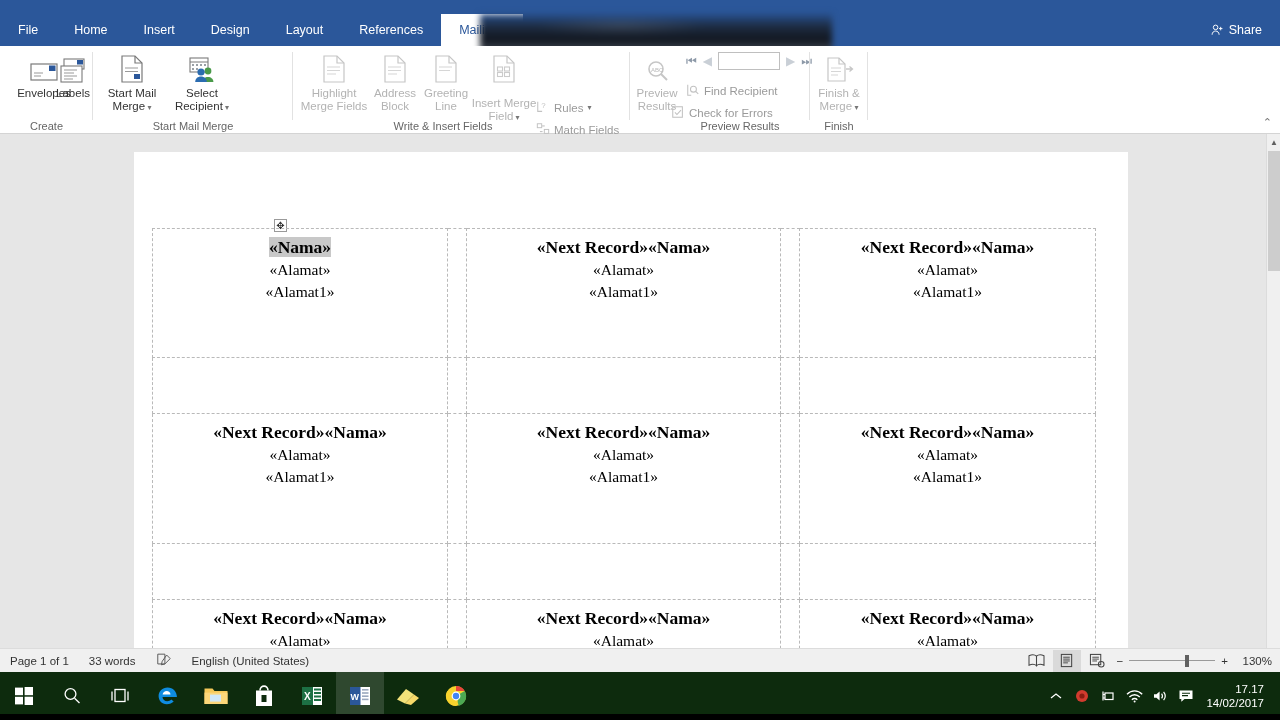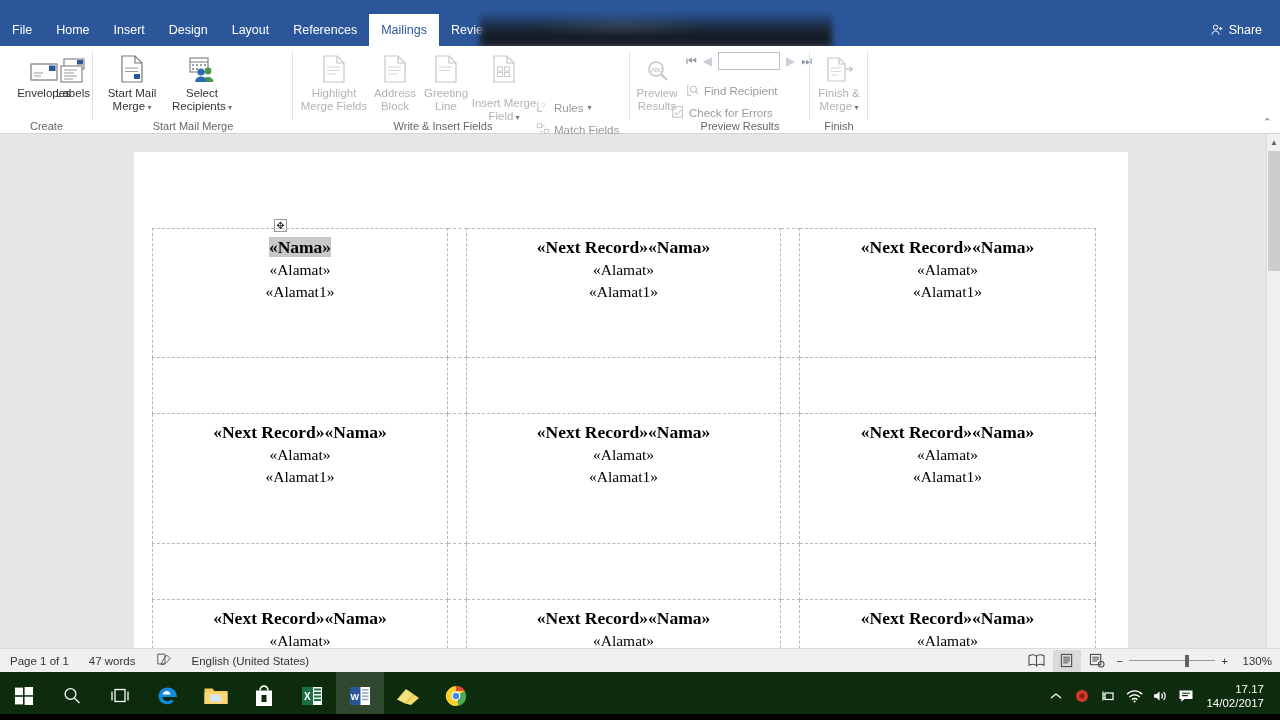--- a/index.html
+++ b/index.html
@@ -16,21 +16,21 @@
     position: absolute; left: 0; top: 0; width: 1280px; height: 14px;
     background: #2b579a;
   }
   .tabbar {
     position: absolute; left: 0; top: 14px; width: 1280px; height: 32px;
     background: #2b579a;
   }
   .tabs { position: absolute; left: 0; top: 0; height: 32px; display: flex; align-items: stretch; }
   .tab {
     display: flex; align-items: center; justify-content: center;
-    color: #ffffff; font-size: 12.5px; padding: 0 12px; height: 32px;
+    color: #ffffff; font-size: 12.5px; padding: 0 18px; height: 32px;
     white-space: nowrap; cursor: default;
   }
   .tab.active { background: #ffffff; color: #2b579a; }
   .tellme {
     position: absolute; left: 700px; top: 0; height: 32px;
     display: flex; align-items: center; color: #cfe0f5; font-size: 12.5px;
   }
   .share-btn {
     position: absolute; right: 8px; top: 4px; height: 24px;
     display: flex; align-items: center; gap: 5px;
@@ -269,21 +269,21 @@
                 <rect x="9" y="12" width="2" height="2"></rect>
             </g>
             <circle cx="21" cy="15" r="3.4" fill="#4a9a4a"></circle>
             <path d="M15.6 26c0-3 2.4-5 5.4-5s5.4 2 5.4 5z" fill="#4a9a4a"></path>
             <circle cx="14" cy="16" r="3.6" fill="#2b6cb0"></circle>
             <path d="M8.2 26c0-3.2 2.6-5.4 5.8-5.4s5.8 2.2 5.8 5.4z" fill="#2b6cb0"></path>
           </svg>
         </span>
         <span class="lbl">
           <span>Select</span><br>
-          <span>Recipients</span><span class="caret"> ▾</span>
+          <span>Recipient</span><span class="caret"> ▾</span>
         </span>
       </div>
       <div class="grp-label">Start Mail Merge</div>
       <div class="sep"></div>
     </div>
 
     <div class="grp" style="left:293px; width:337px;">
       <div class="bigbtn dim" style="left:6px; width:70px;">
         <span class="ic">
           <svg class="doc-ic" viewBox="0 0 26 30">
@@ -522,21 +522,21 @@
     </div>
   </div>
 
   <div class="vscroll">
     <div class="arrow">▲</div>
     <div class="thumb"></div>
   </div>
 
   <div class="statusbar">
     <div class="sb-item">Page 1 of 1</div>
-    <div class="sb-item">47 words</div>
+    <div class="sb-item">33 words</div>
     <div class="sb-item">
       <svg width="16" height="13" viewBox="0 0 18 14">
         <path d="M2 1h8v11H2z" fill="none" stroke="#5a5a5a" stroke-width="1.1"></path>
         <path d="M12 2l4 4-6 6-4 1 1-4z" fill="none" stroke="#5a5a5a" stroke-width="1.1"></path>
       </svg>
     </div>
     <div class="sb-item">English (United States)</div>
 
     <div class="sb-right">
       <div class="viewbtn">

